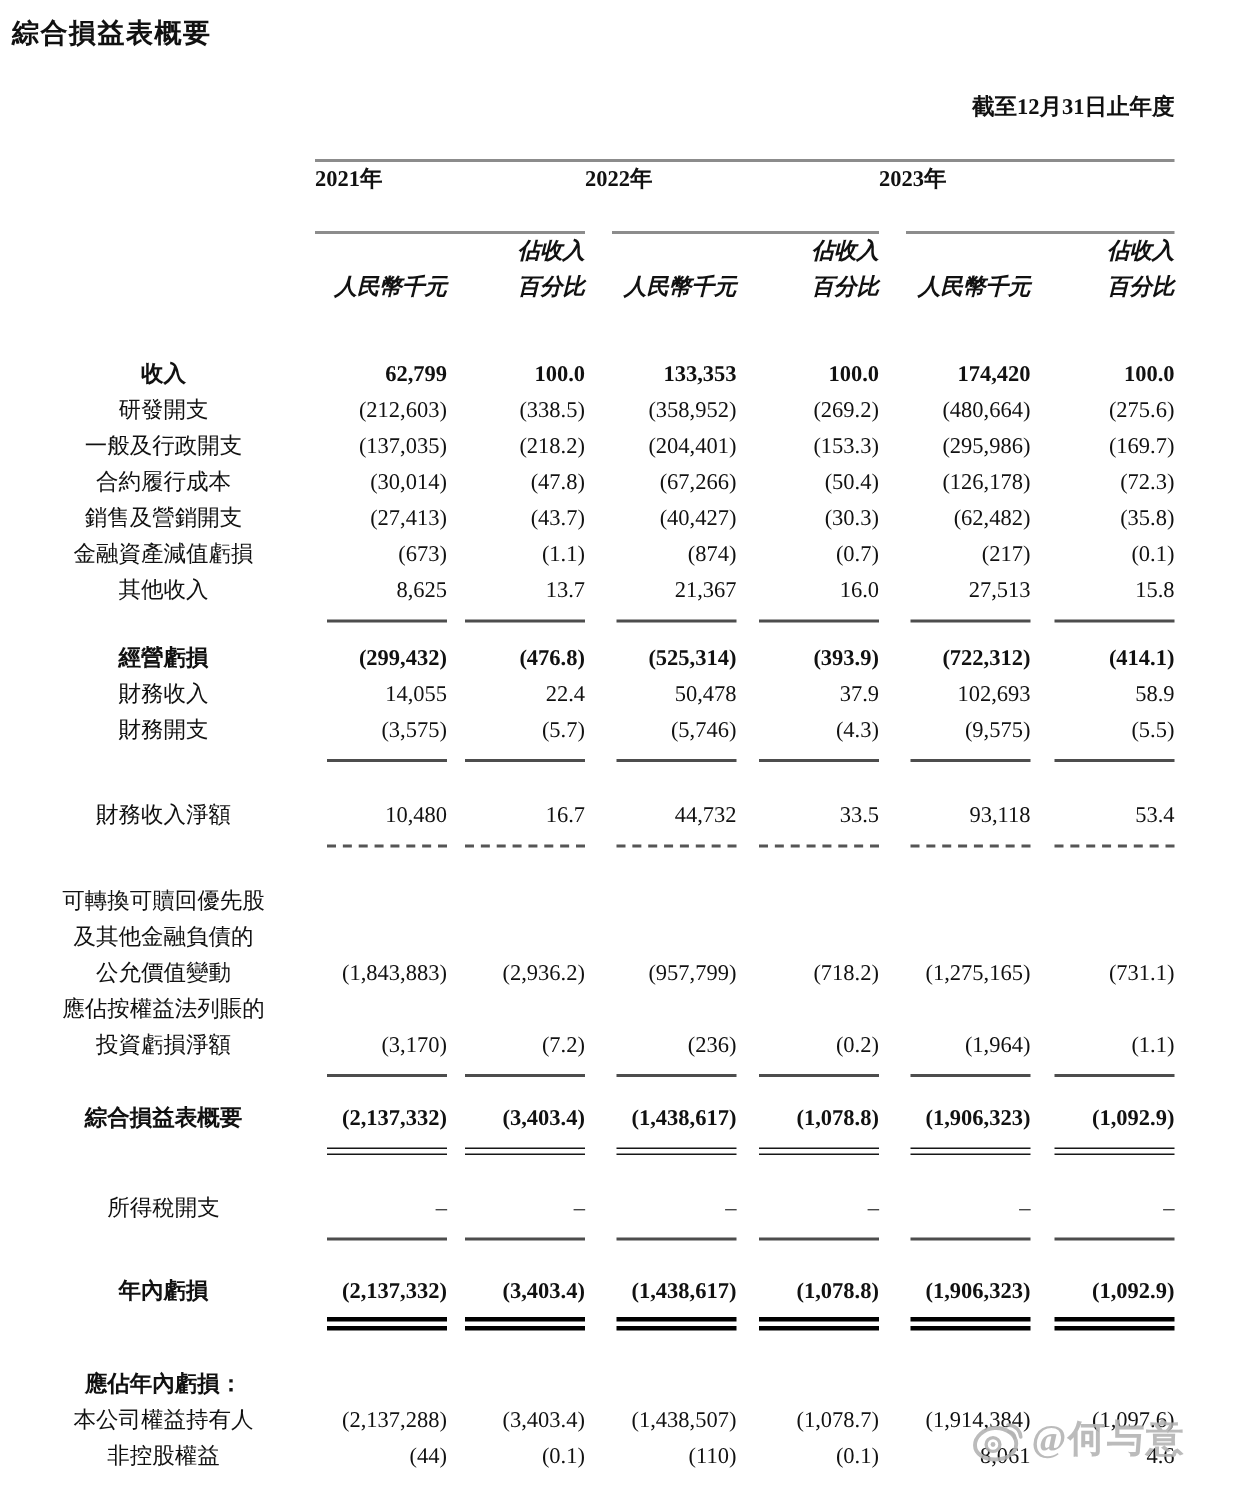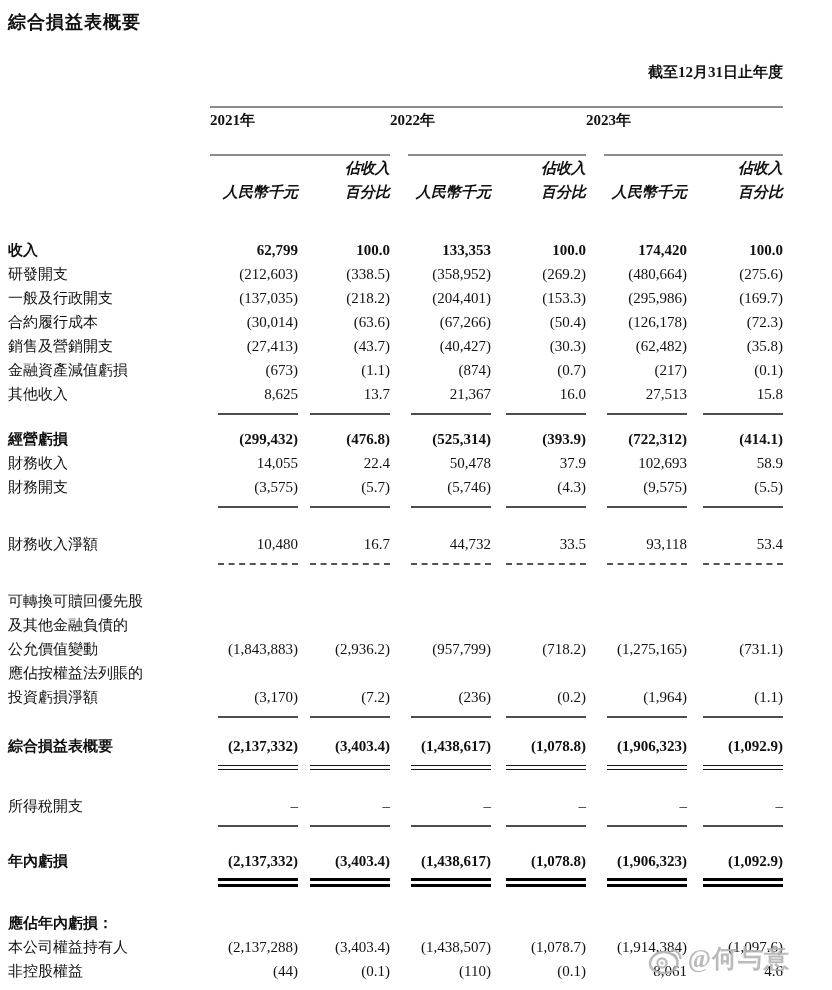--- a/index.html
+++ b/index.html
@@ -20,21 +20,21 @@
   table.fin{
     border-collapse:collapse;table-layout:fixed;width:775px;
   }
   table.fin td{
     padding:0;vertical-align:bottom;
     font-size:15px;line-height:24px;height:24px;
     white-space:nowrap;overflow:visible;
   }
   .num{text-align:right;}
   .bold td{font-weight:bold;}
-  .lbl div{line-height:24px;}
+  .lbl div{line-height:24px;text-align:center;}
   .lbl .indent{}
   
   .period-cell{text-align:right;font-weight:bold;}
   .hline div{border-bottom:2px solid #8c8c8c;height:0;margin-top:3px;}
   .yr{ font-weight:bold;}
   .grpline div{border-bottom:2px solid #8c8c8c;height:0;margin-top:3px;}
   .grpline.inset div{margin-left:18px;}
   .ital{font-style:italic;font-weight:bold;}
   .sub td{line-height:22px;}
   
@@ -156,21 +156,21 @@
           <td class="num">(204,401)</td>
           <td class="num">(153.3)</td>
           <td class="num">(295,986)</td>
           <td class="num">(169.7)</td>
         </tr>
         <tr>
           <td class="lbl">
             <div>合約履行成本</div>
           </td>
           <td class="num">(30,014)</td>
-          <td class="num">(63.6)</td>
+          <td class="num">(47.8)</td>
           <td class="num">(67,266)</td>
           <td class="num">(50.4)</td>
           <td class="num">(126,178)</td>
           <td class="num">(72.3)</td>
         </tr>
         <tr>
           <td class="lbl">
             <div>銷售及營銷開支</div>
           </td>
           <td class="num">(27,413)</td>

